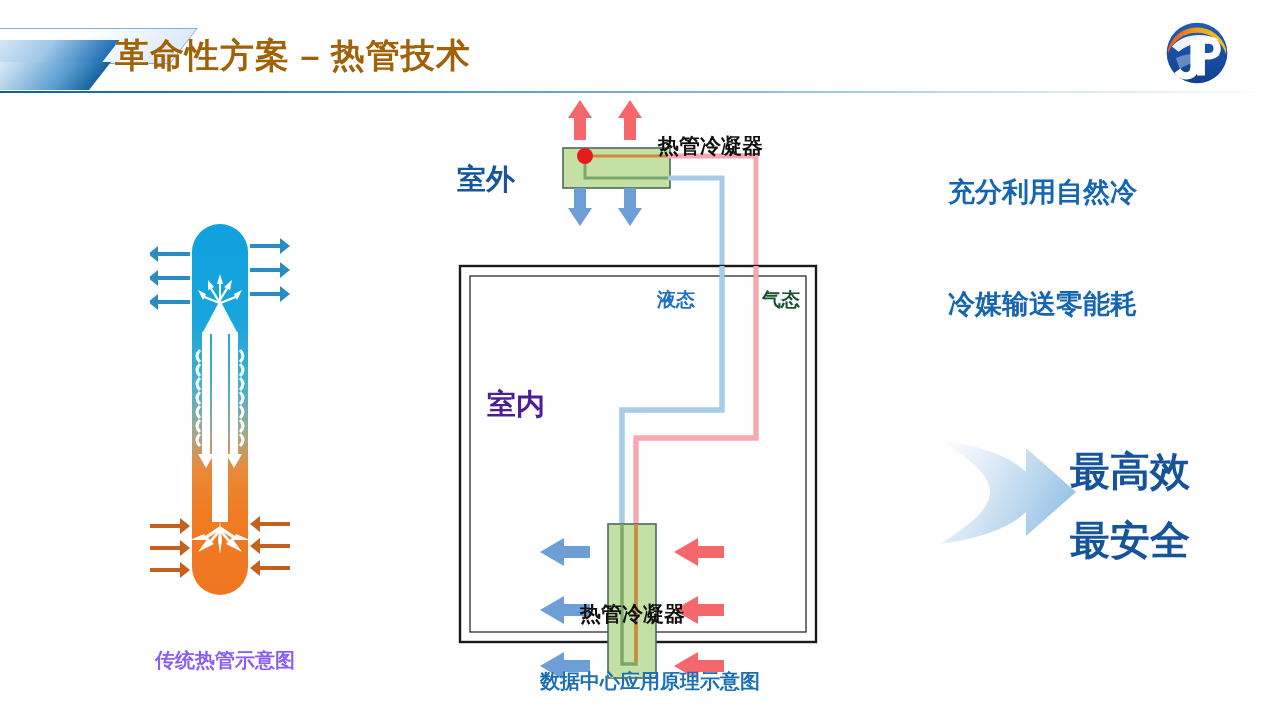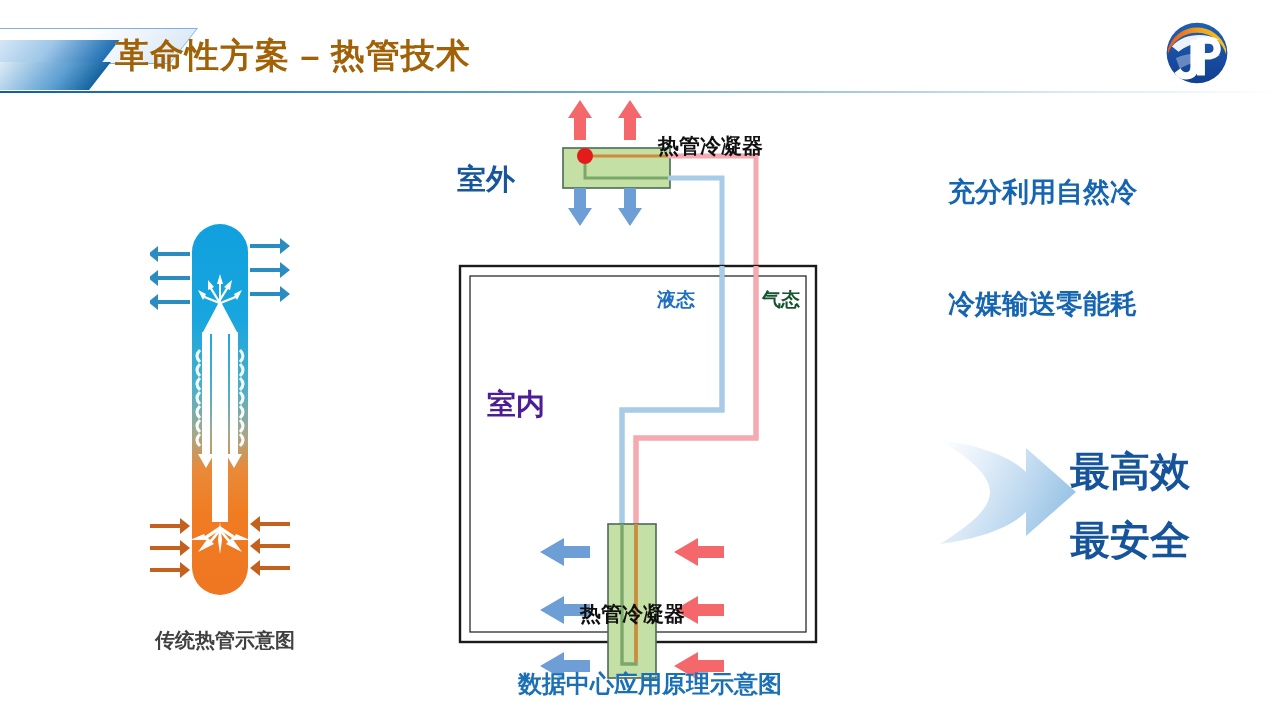--- a/index.html
+++ b/index.html
@@ -30,34 +30,34 @@
     background:linear-gradient(90deg,#0f5ea3 0%,#2d7ebc 18%,#84b5da 55%,#d6e6f3 82%,#ffffff 100%);}
   .slide-title{position:absolute;left:115px;top:33px;font-size:34px;font-weight:bold;
     color:#a16207;letter-spacing:1px;white-space:nowrap;
     text-shadow:0 1px 0 rgba(255,255,255,.6);}
 
   
   .logo{position:absolute;left:1164px;top:20px;width:66px;height:66px;}
 
   
   .hp-fig{position:absolute;left:150px;top:222px;width:140px;height:375px;}
-  .hp-caption{position:absolute;left:100px;top:627px;width:250px;text-align:center;
-    font-size:20px;font-weight:bold;color:#404040;
+  .hp-caption{position:absolute;left:100px;top:647px;width:250px;text-align:center;
+    font-size:20px;font-weight:bold;color:#8b5cf6;
     text-shadow:0 1px 0 rgba(255,255,255,.7);}
 
   
   .center-wrap{position:absolute;left:440px;top:90px;width:420px;height:600px;}
   .lbl-condenser{position:absolute;left:218px;top:6px;font-size:21px;font-weight:bold;color:#101010;white-space:nowrap;margin-top:36px;}
   .lbl-outdoor{position:absolute;left:17px;top:70px;font-size:29px;font-weight:bold;color:#17559c;white-space:nowrap;}
   .lbl-indoor{position:absolute;left:47px;top:295px;font-size:29px;font-weight:bold;color:#4c1d95;white-space:nowrap;}
   .lbl-liquid{position:absolute;left:217px;top:197px;font-size:19px;font-weight:bold;color:#1f6fc0;white-space:nowrap;}
   .lbl-gas{position:absolute;left:322px;top:197px;font-size:19px;font-weight:bold;color:#14532d;white-space:nowrap;}
   .lbl-evap{position:absolute;left:140px;top:510px;font-size:21px;font-weight:bold;color:#101010;white-space:nowrap;}
   .center-caption{position:absolute;left:440px;top:668px;width:420px;text-align:center;
-    font-size:24px;font-weight:bold;color:#1b6fb5;
+    font-size:20px;font-weight:bold;color:#1b6fb5;
     text-shadow:0 1px 0 rgba(255,255,255,.7);}
 
   
   .bullet{position:absolute;font-size:27px;font-weight:bold;color:#1565b0;white-space:nowrap;
      text-shadow:0 1px 0 rgba(255,255,255,.65);}
   .b1{left:948px;top:174px;}
   .b2{left:948px;top:286px;}
   .conclusion{position:absolute;left:1070px;font-size:40px;font-weight:bold;color:#15539a;white-space:nowrap;
      text-shadow:0 1px 1px rgba(255,255,255,.8);}
   .c1{top:444px;}

